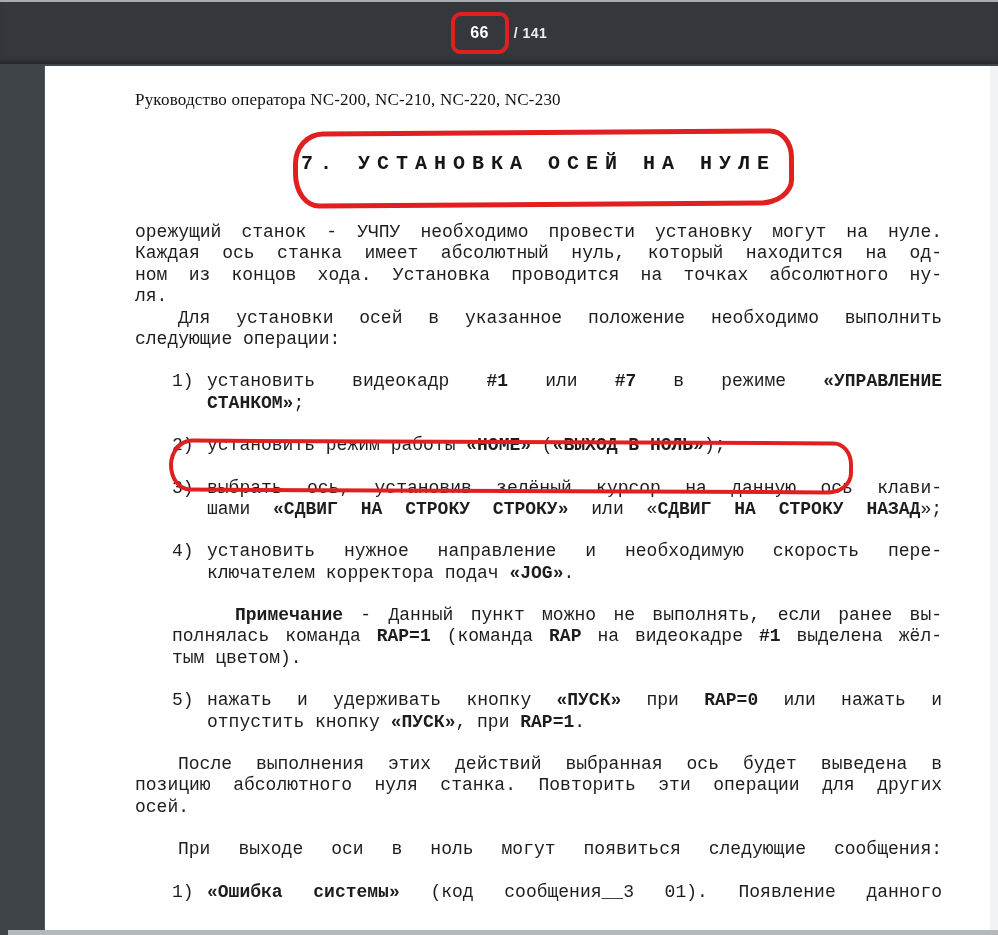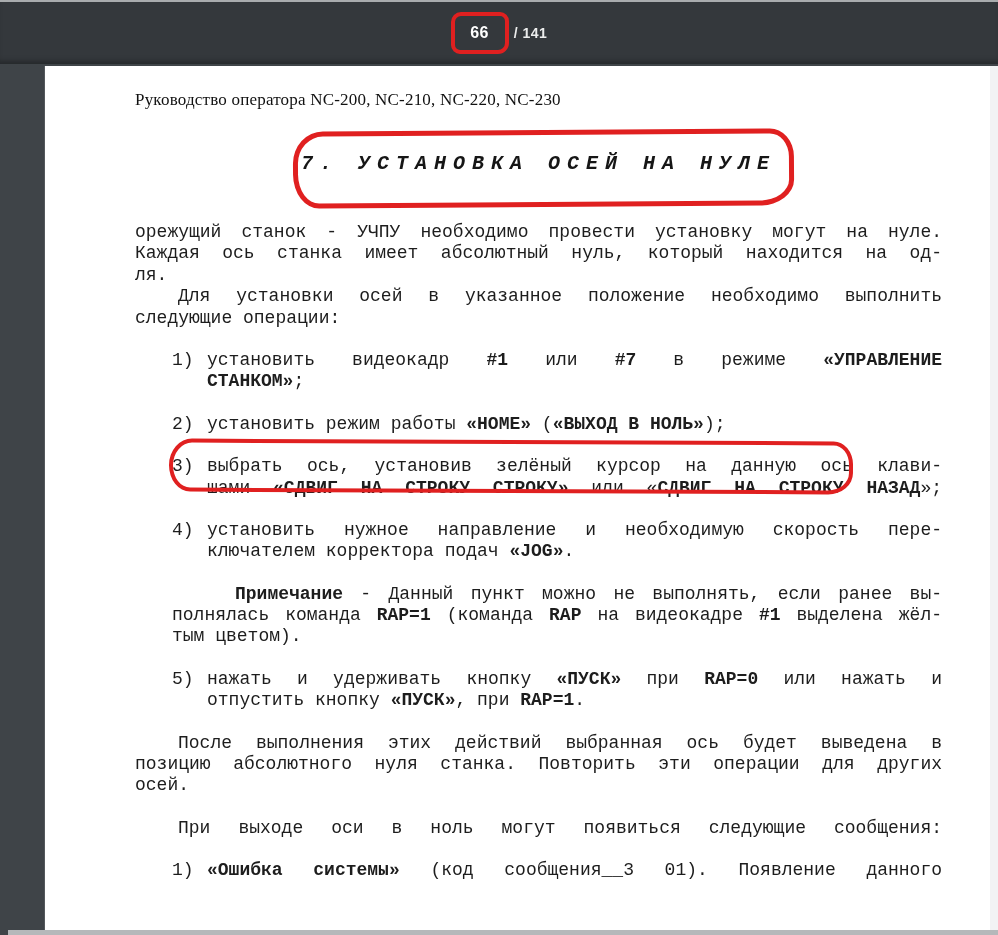--- a/index.html
+++ b/index.html
@@ -39,21 +39,21 @@
   .dochdr{
     position:absolute;top:24px;left:90px;
     font-family:"Liberation Serif",serif;font-size:17px;color:#111;
     letter-spacing:.2px;
   }
   .doctitlewrap{
     position:absolute;top:86px;left:90px;width:807px;text-align:center;
   }
   .doctitle{
     font-family:"Liberation Mono","DejaVu Sans Mono",monospace;
-    font-size:20px;font-weight:bold;font-style:italic;color:#161616;
+    font-size:20px;font-weight:bold;color:#161616;
     letter-spacing:7px;white-space:nowrap;
   }
   .docbody{
     position:absolute;top:156px;left:90px;width:807px;
     font-family:"Liberation Mono","DejaVu Sans Mono",monospace;
     font-size:18px;color:#1d1d1d;
   }
   .blk{position:relative;}
   .blk.gap{margin-top:21px;}
   .ln{line-height:21.4px;height:21.4px;text-align:left;white-space:normal;}
@@ -94,20 +94,21 @@
 <div class="viewer">
   <div class="pdfpage">
     <div class="dochdr">Руководство оператора NC-200, NC-210, NC-220, NC-230</div>
     <div class="doctitlewrap">
       <span class="doctitle">7.  УСТАНОВКА ОСЕЙ НА НУЛЕ</span>
     </div>
     <div class="docbody">
         <div class="blk para">
           <div class="ln just"><span>орежущий станок - УЧПУ необходимо провести установку могут на нуле.</span></div>
           <div class="ln just"><span>Каждая ось станка имеет абсолютный нуль, который находится на од-</span></div>
+          <div class="ln just"><span>ном из концов хода. Установка проводится на точках абсолютного ну-</span></div>
           <div class="ln"><span>ля.</span></div>
         </div>
         <div class="blk para">
           <div class="ln just ind"><span>Для установки осей в указанное положение необходимо выполнить</span></div>
           <div class="ln"><span>следующие операции:</span></div>
         </div>
         <div class="blk list gap">
           <span class="marker">1)</span>
           <div class="ln just"><span>установить видеокадр </span><span class="b">#1</span><span> или </span><span class="b">#7</span><span> в режиме </span><span class="b">«УПРАВЛЕНИЕ</span></div>
           <div class="ln"><span class="b">СТАНКОМ»</span><span>;</span></div>

